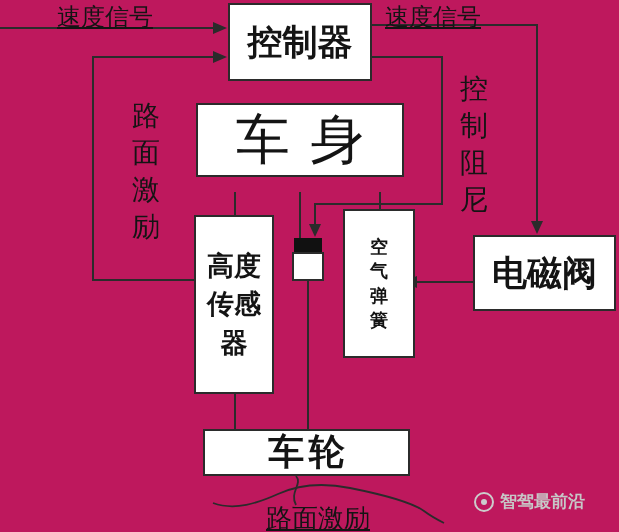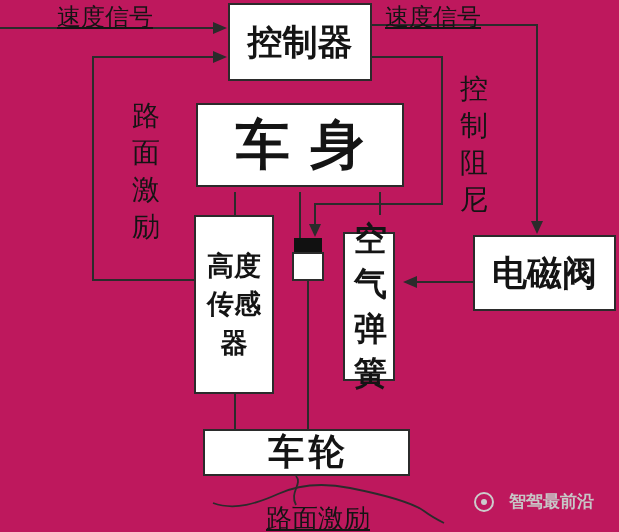--- a/index.html
+++ b/index.html
@@ -8,39 +8,39 @@
     font-family:"DejaVu Sans","Liberation Sans",sans-serif; color:#141414;
     overflow:hidden;
   }
   svg.wires { position:absolute; left:0; top:0; width:619px; height:532px; }
   .box {
     position:absolute; box-sizing:border-box; border:2px solid #2b2b2b;
     background:#ffffff; display:flex; align-items:center; justify-content:center;
     text-align:center;
   }
   #box-controller { left:228px; top:3px;  width:144px; height:78px; font-size:35px; font-weight:700; }
-  #box-body       { left:196px; top:103px; width:208px; height:84px; font-size:54px; font-weight:700;text-align:right; }
+  #box-body       { left:196px; top:103px; width:208px; height:74px; font-size:54px; font-weight:400;text-align:right; }
   #box-body .t    { letter-spacing:0.38em; text-indent:0.38em; }
   #box-height-sensor { left:194px; top:215px; width:80px;  height:179px; font-size:27px; font-weight:700; line-height:1.42; }
   #box-height-sensor .t { width:58px; word-break:break-all; }
-  #box-air-spring { left:343px; top:232px; width:52px; height:149px; font-size:33px; font-weight:700; line-height:1.36; }
+  #box-air-spring { left:343px; top:209px; width:72px; height:149px; font-size:18px; font-weight:700; line-height:1.36; }
   #box-air-spring .t { width:30px; word-break:break-all; }
   #box-solenoid   { left:473px; top:235px; width:143px; height:76px; font-size:35px; font-weight:700;align-items:center; }
   #box-wheel      { left:203px; top:429px; width:207px; height:47px; font-size:36px; font-weight:700;justify-content:center; }
   #box-wheel .t   { letter-spacing:0.12em; text-indent:0.12em; }
   .lbl { position:absolute; font-size:24px; white-space:nowrap;text-decoration:underline; }
   #lbl-speed         { left:57px;  top:1px; }
   #lbl-ctrl-solenoid { left:385px; top:1px; }
   .lbl-vert { position:absolute; font-size:28px; width:28px; text-align:center;
               word-break:break-all; line-height:1.32; white-space:normal; }
   #lbl-height-signal { left:132px; top:98px; }
   #lbl-ctrl-damping  { left:460px; top:71px; }
   #lbl-road          { left:266px; top:501px; font-size:26px; }
   .watermark { position:absolute; left:474px; top:490px; display:flex; align-items:center;
-               gap:15px; color:#c7c7c7; font-size:17px; font-weight:700; }
+               gap:6px; color:#c7c7c7; font-size:17px; font-weight:700; }
   .wm-logo { width:20px; height:20px; border:2px solid #cccccc; border-radius:50%;
              box-sizing:border-box; position:relative; }
   .wm-logo::after { content:""; position:absolute; left:5px; top:5px; width:6px; height:6px;
                     border-radius:50%; background:#cccccc; }
 </style>
 </head>
 <body>
 
 <div class="canvas">
 

